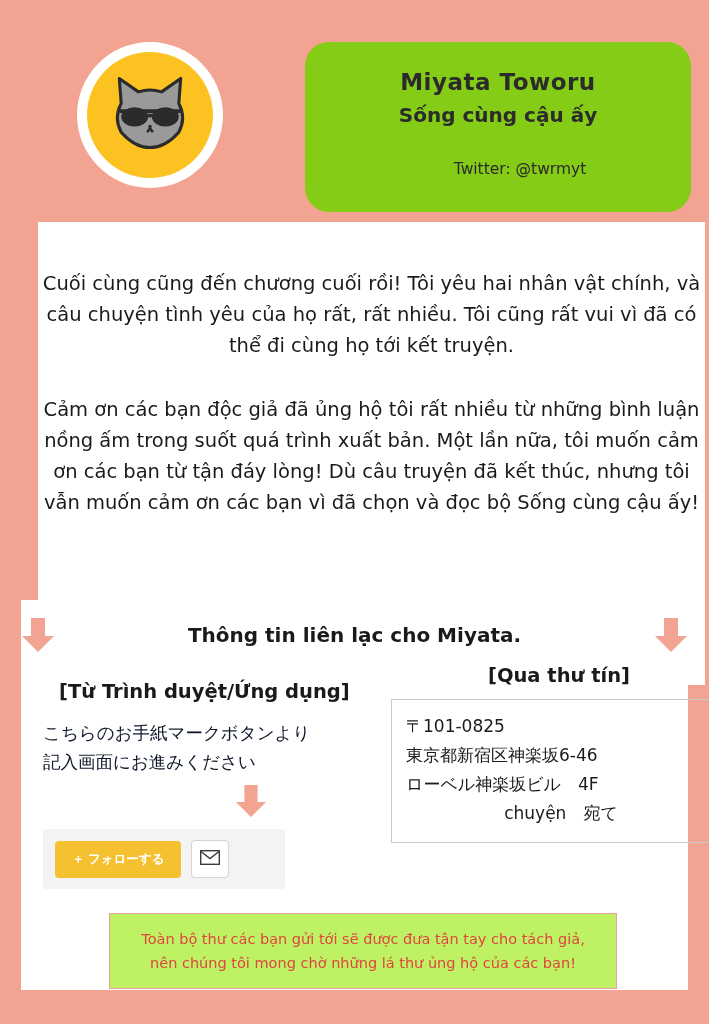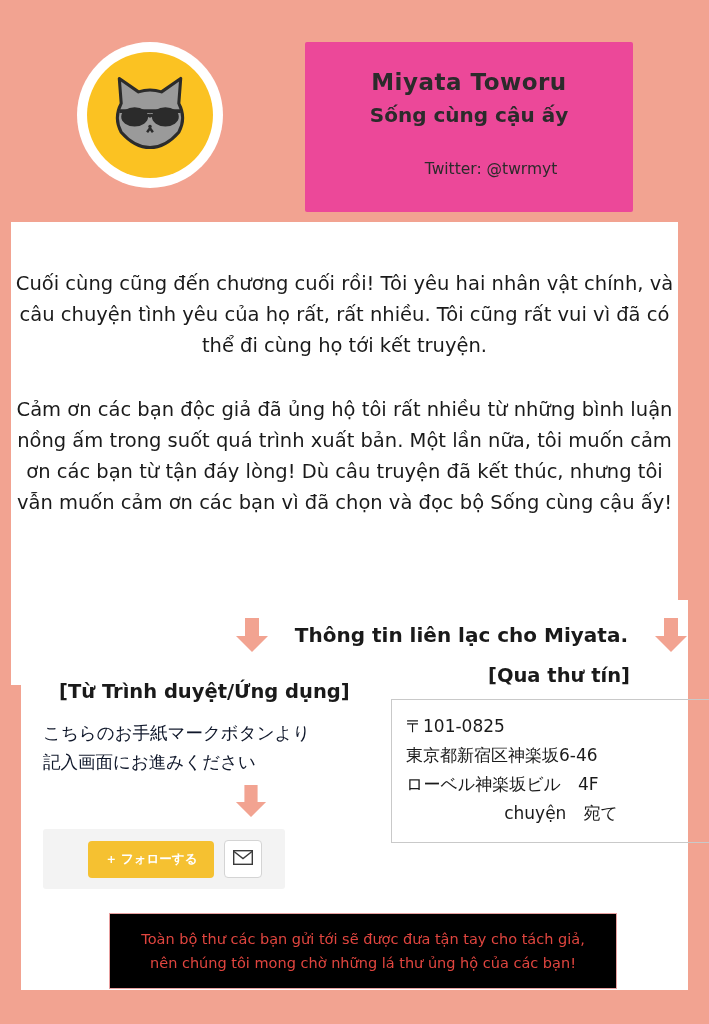--- a/index.html
+++ b/index.html
@@ -52,24 +52,24 @@
     border-radius: 50%;
     background: #fbc222;
     display: flex;
     align-items: center;
     justify-content: center;
   }
 
   .namecard {
     position: absolute;
     left: 305px; top: 28px;
-    width: 328px;
+    width: 386px;
     height: 170px;
-    background: #ec4899;
-    border-radius: 2px;
+    background: #84cc16;
+    border-radius: 24px;
   }
   .namecard .nm-title {
     text-align: center;
     font-size: 23px;
     font-weight: bold;
     color: #2b2b2b;
     margin-top: 27px;
     letter-spacing: 0.5px;
   }
   .namecard .nm-sub {
@@ -83,21 +83,21 @@
     text-align: center;
     font-size: 15.5px;
     color: #2b2b2b;
     margin-top: 33px;
     padding-left: 44px;
   }
 
   
   .message-panel {
     position: absolute;
-    left: 11px; top: 222px;
+    left: 38px; top: 222px;
     width: 667px;
     height: 463px;
     background: #ffffff;
   }
   .message-panel p {
     margin: 0;
     text-align: center;
     color: #1a1a1a;
     font-size: 19.5px;
     line-height: 31px;
@@ -112,21 +112,21 @@
     width: 667px;
     height: 390px;
     background: #ffffff;
   }
 
   .contact-head {
     position: relative;
     height: 56px;
     display: flex;
     align-items: center;
-    justify-content: flex-end;
+    justify-content: space-between;
     gap: 26px;
     padding-top: 14px;
   }
   .contact-head .ch-title {
     font-size: 20px;
     font-weight: bold;
     color: #1a1a1a;
   }
   .arrow-shape {
     width: 34px; height: 38px;
@@ -180,21 +180,20 @@
   .follow-btn {
     background: #f5c131;
     color: #ffffff;
     font-size: 12.5px;
     font-weight: bold;
     border: none;
     border-radius: 4px;
     padding: 10px 17px;
     cursor: pointer;
     white-space: nowrap;
-    margin-left: 33px;
   }
   .mail-btn {
     width: 38px; height: 38px;
     background: #ffffff;
     border: 1px solid #d4d4d4;
     border-radius: 4px;
     display: flex;
     align-items: center;
     justify-content: center;
     cursor: pointer;
@@ -215,21 +214,21 @@
     line-height: 29px;
     color: #1a1a1a;
   }
   .addr-line.center { text-align: center; }
 
   .notice {
     position: absolute;
     left: 88px; top: 313px;
     width: 508px;
     border: 1px solid #e8a0a0;
-    background: #000000;
+    background: #bef264;
     padding: 13px 10px;
     text-align: center;
     color: #e0453f;
     font-size: 14.5px;
     line-height: 24px;
   }
 </style>
 </head>
 <body>
 

